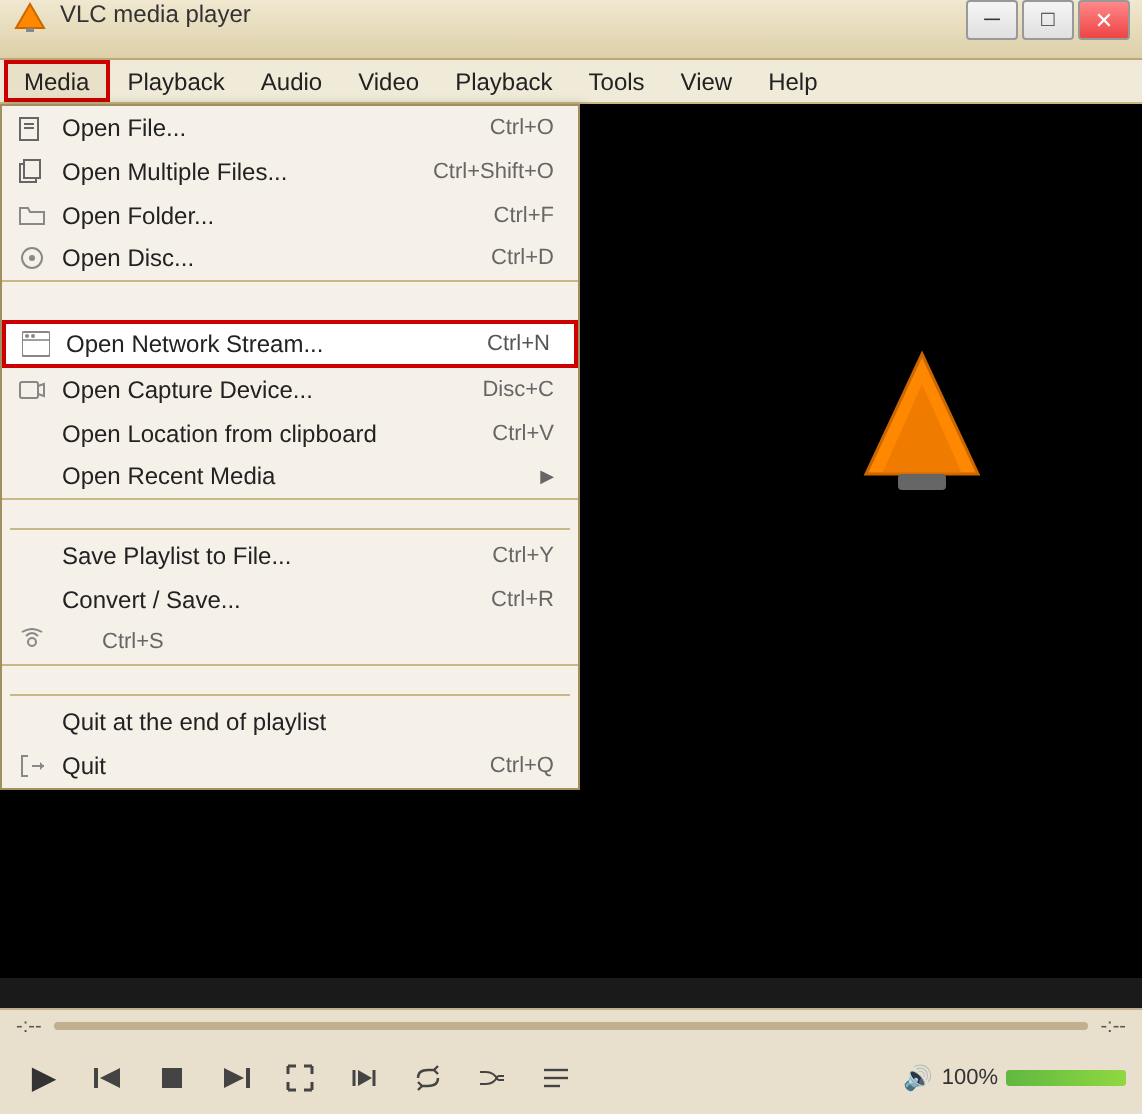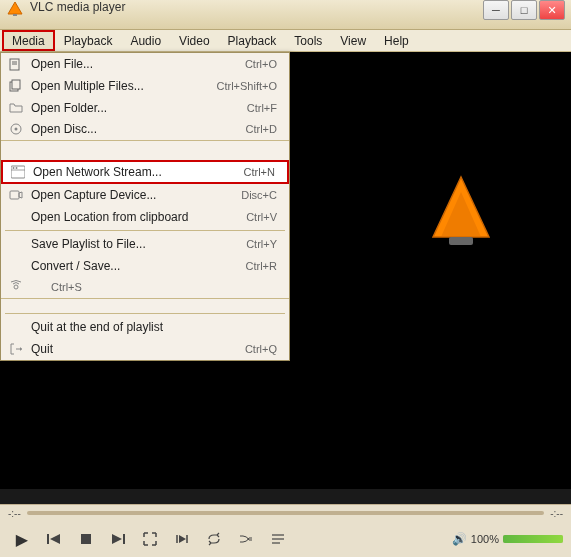--- a/index.html
+++ b/index.html
@@ -357,20 +357,24 @@
       <span class="item-label">Open Capture Device...</span>
       <span class="item-shortcut">Disc+C</span>
     </div>
 
     <div class="dropdown-item">
       <span class="item-icon"></span>
       <span class="item-label">Open Location from clipboard</span>
       <span class="item-shortcut">Ctrl+V</span>
     </div>
 
+    <div class="dropdown-item has-arrow separator-after">
+      <span class="item-icon"></span>
+      <span class="item-label">Open Recent Media</span>
+    </div>
     <hr class="dropdown-separator">
 
     <div class="dropdown-item">
       <span class="item-icon"></span>
       <span class="item-label">Save Playlist to File...</span>
       <span class="item-shortcut">Ctrl+Y</span>
     </div>
 
     <div class="dropdown-item">
       <span class="item-icon"></span>

